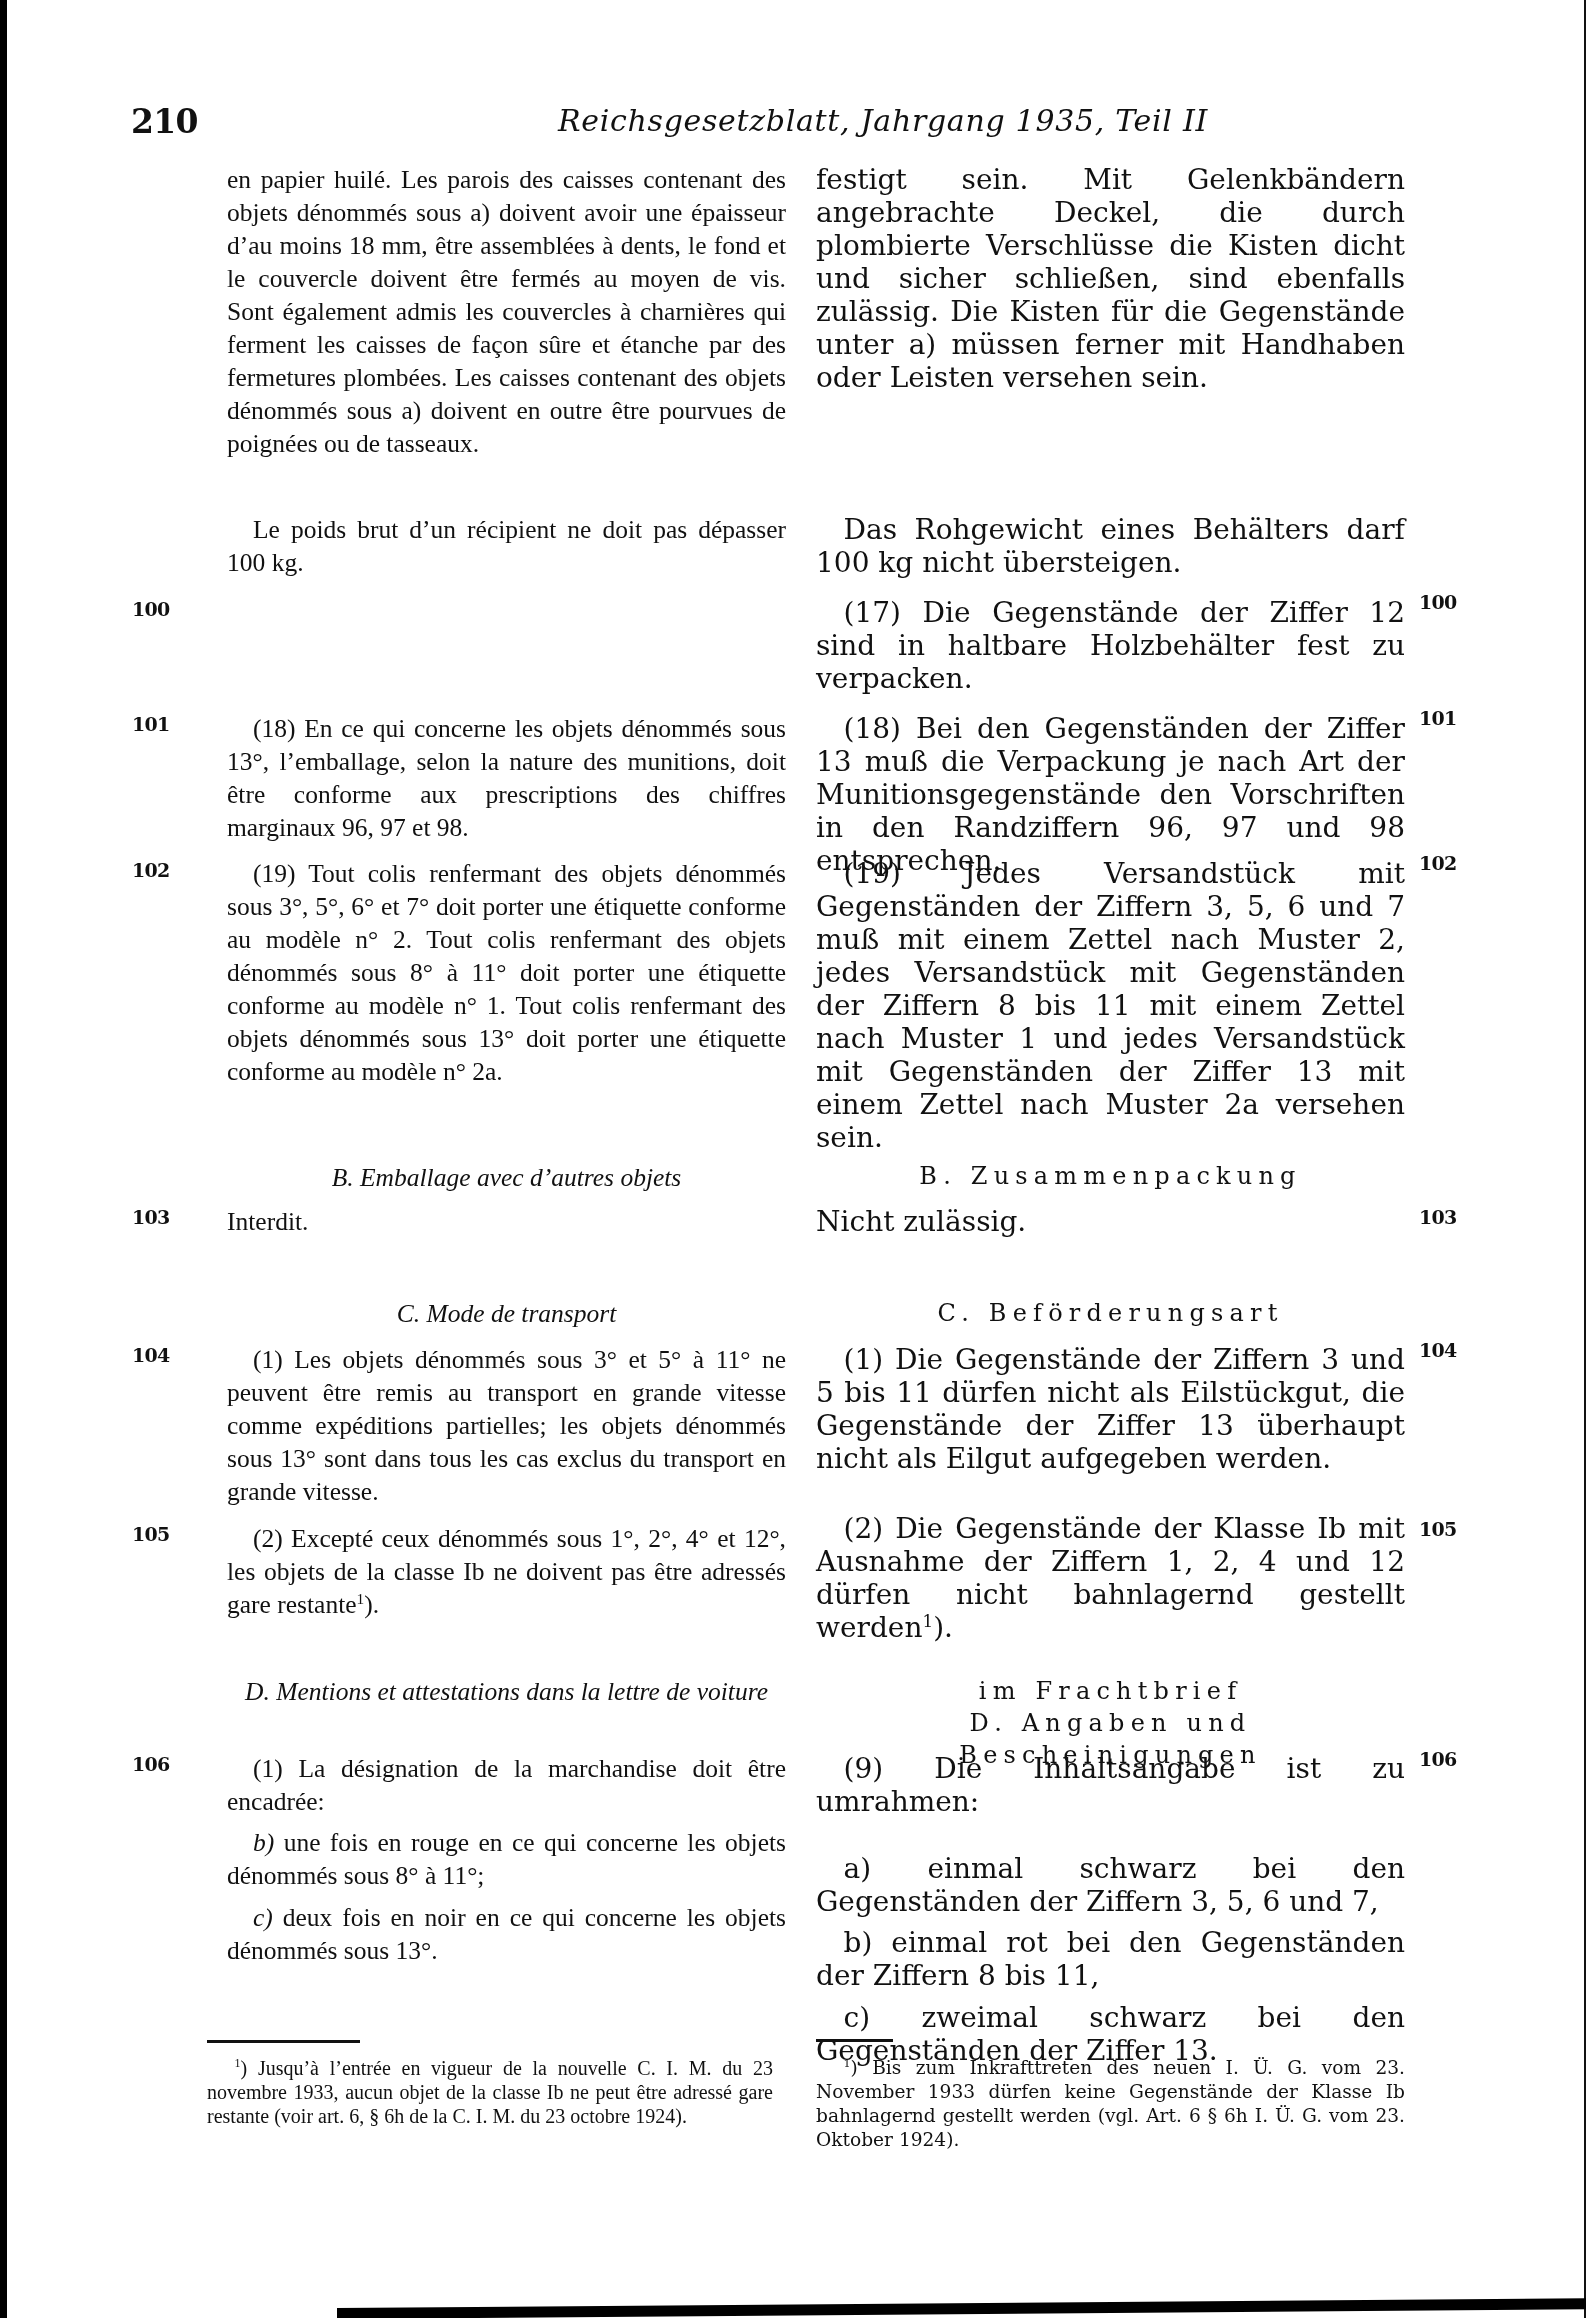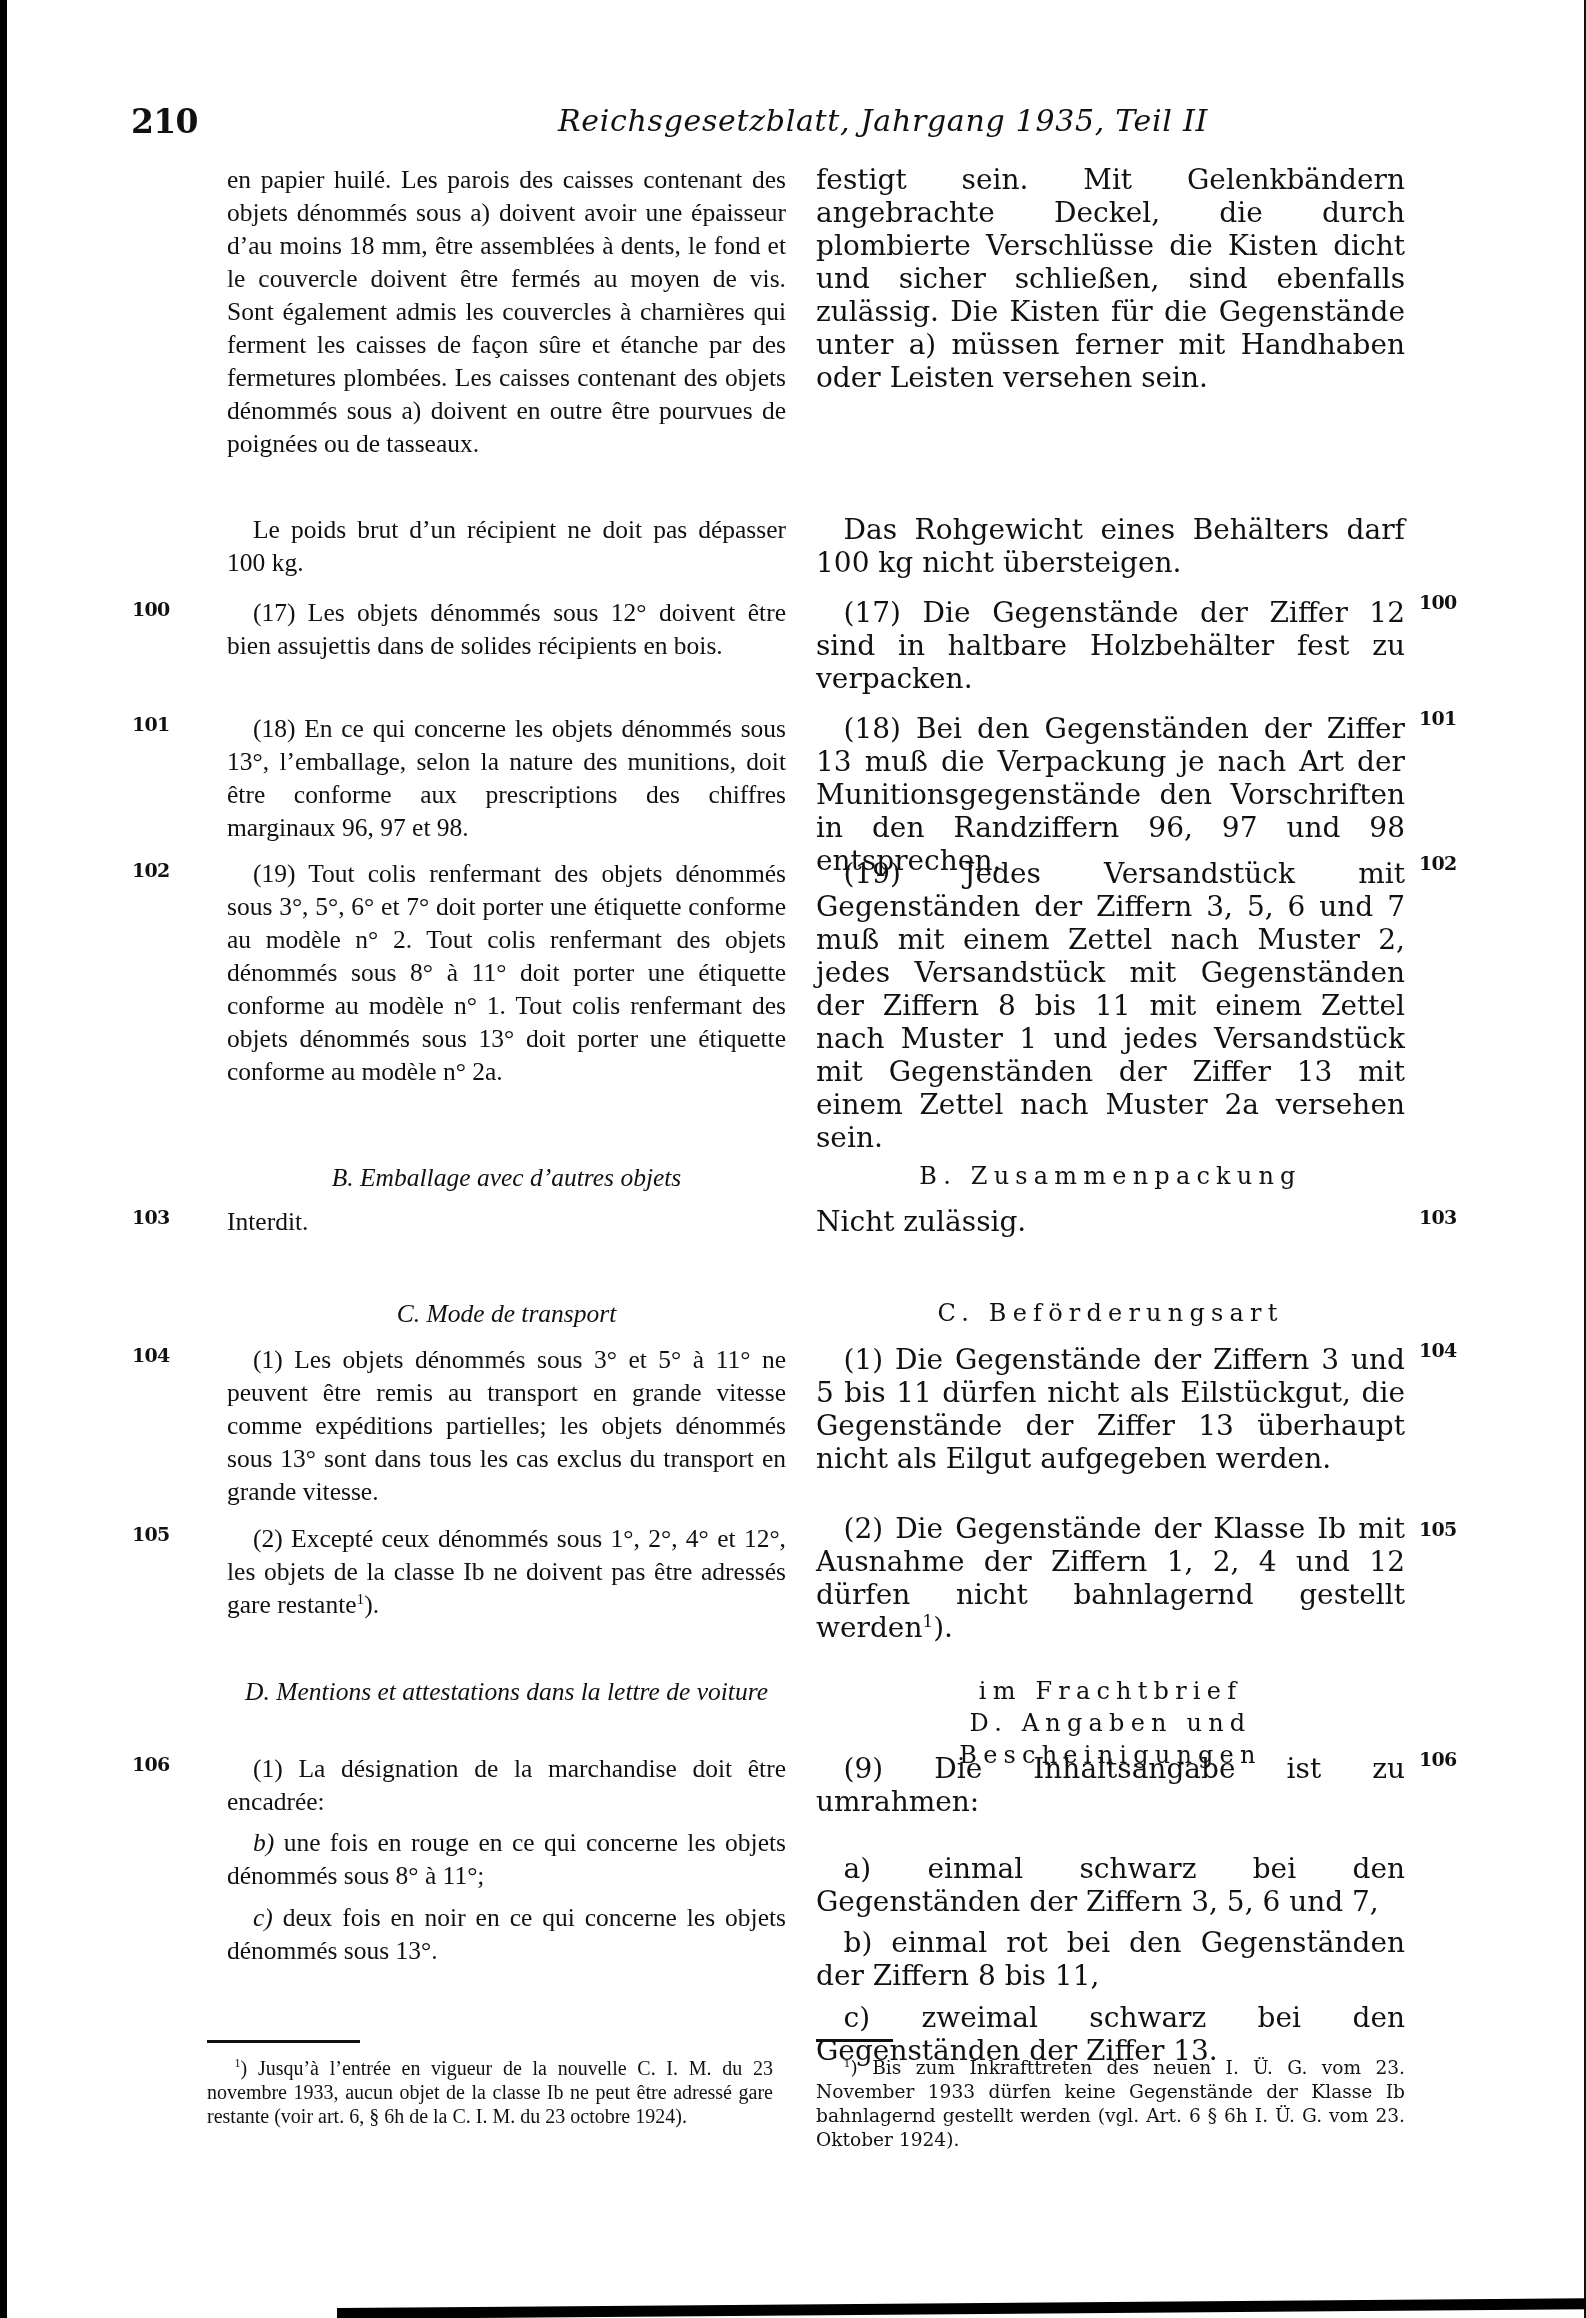--- a/index.html
+++ b/index.html
@@ -51,23 +51,20 @@
   </div>
 
   <div class="col col-fr" style="top:163px;">
     <p class="text">en papier huilé. Les parois des caisses contenant des objets dénommés sous a) doivent avoir une épaisseur d’au moins 18 mm, être assemblées à dents, le fond et le couvercle doivent être fermés au moyen de vis. Sont également admis les couvercles à charnières qui ferment les caisses de façon sûre et étanche par des fermetures plombées. Les caisses contenant des objets dénommés sous a) doivent en outre être pourvues de poignées ou de tasseaux.</p>
   </div>
   <div class="col col-fr" style="top:513px;">
     <p class="text indent">Le poids brut d’un récipient ne doit pas dépasser 100 kg.</p>
   </div>
 
   <span class="marg marg-left" style="top:598px;">100</span>
-  <div class="col col-fr" style="top:596px;">
-    <p class="text indent">(17) Les objets dénommés sous 12° doivent être bien assujettis dans de solides récipients en bois.</p>
-  </div>
 
   <span class="marg marg-left" style="top:713px;">101</span>
   <div class="col col-fr" style="top:712px;">
     <p class="text indent">(18) En ce qui concerne les objets dénommés sous 13°, l’emballage, selon la nature des munitions, doit être conforme aux prescriptions des chiffres marginaux 96, 97 et 98.</p>
   </div>
 
   <span class="marg marg-left" style="top:859px;">102</span>
   <div class="col col-fr" style="top:857px;">
     <p class="text indent">(19) Tout colis renfermant des objets dénommés sous 3°, 5°, 6° et 7° doit porter une étiquette conforme au modèle n° 2. Tout colis renfermant des objets dénommés sous 8° à 11° doit porter une étiquette conforme au modèle n° 1. Tout colis renfermant des objets dénommés sous 13° doit porter une étiquette conforme au modèle n° 2a.</p>
   </div>

